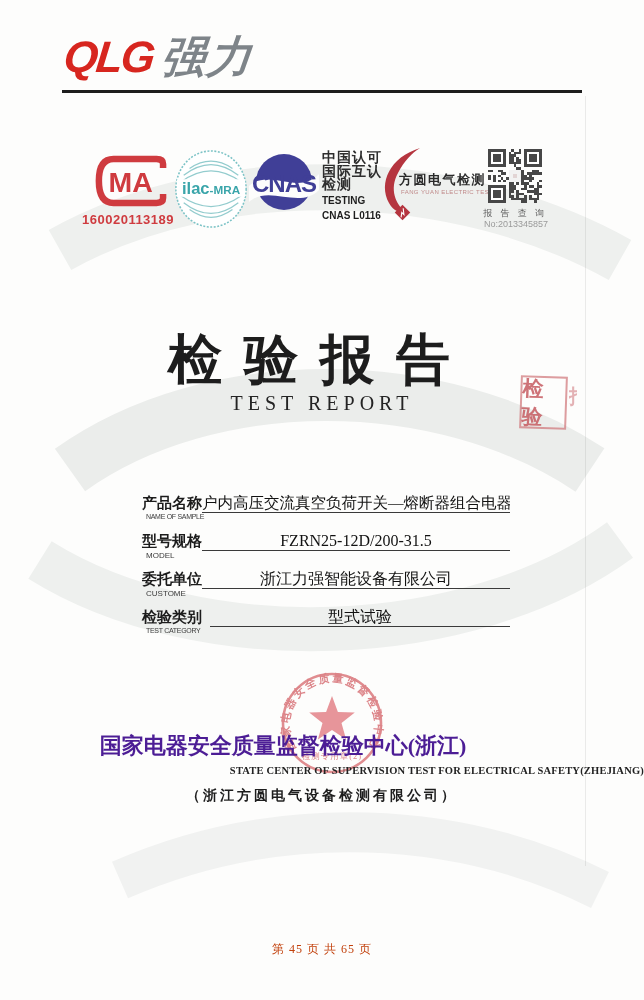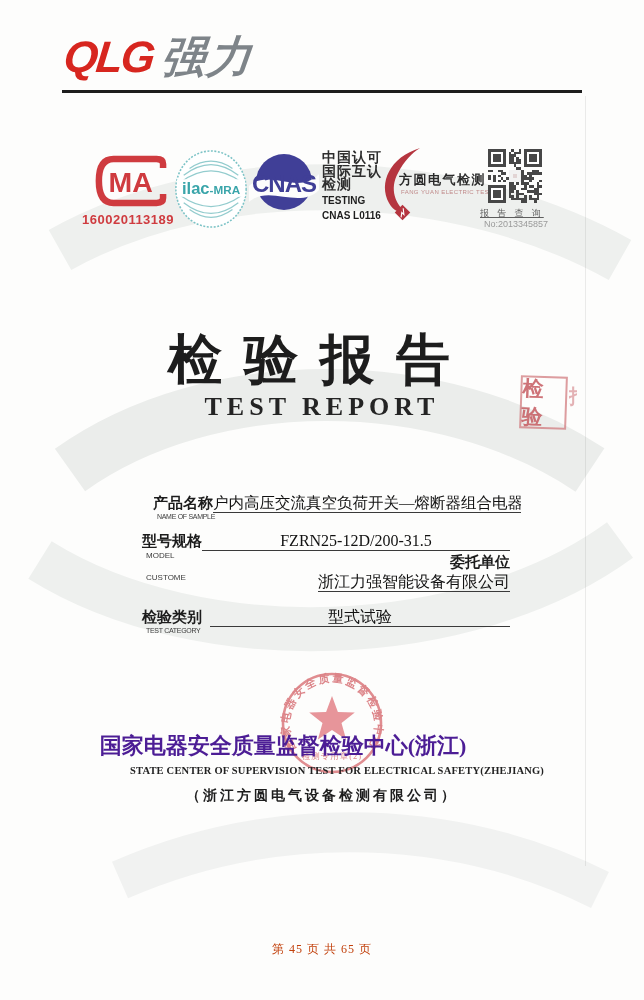--- a/index.html
+++ b/index.html
@@ -31,57 +31,57 @@
   .cnas-mark { left:249px; top:152px; z-index:2; }
   .cnas-text { left:322px; top:151px; z-index:2; font-family:"Liberation Sans", sans-serif; }
   .cnas-cn { font-size:14px; font-weight:700; color:#2e2e2e; line-height:13.5px; letter-spacing:1px; }
   .cnas-en { font-size:10px; font-weight:700; color:#1e1e1e; line-height:12.5px; margin-top:3px; }
   .fy-mark { left:374px; top:145px; z-index:2; }
   .fy-cn { left:399px; top:171px; z-index:2; font-size:13px; font-weight:700;
     letter-spacing:1.5px; color:#2b2b2b; white-space:nowrap; }
   .fy-en { left:401px; top:189px; z-index:2; font-family:"Liberation Sans", sans-serif;
     font-size:6px; color:#c08a8a; letter-spacing:0.4px; white-space:nowrap; }
   .qr-box { left:488px; top:149px; width:54px; height:54px; z-index:2; }
-  .qr-caption { left:480px; top:207px; width:70px; z-index:2;
-    font-size:9px; color:#5e5e5e; letter-spacing:3px; white-space:nowrap;text-decoration:underline; }
+  .qr-caption { left:480px; top:207px; width:70px; text-align:center; z-index:2;
+    font-size:9px; color:#5e5e5e; letter-spacing:3px; white-space:nowrap; }
   .qr-number { left:474px; top:219px; width:84px; text-align:center; z-index:2;
     font-family:"Liberation Sans", sans-serif; font-size:9px; color:#9a9a9a; white-space:nowrap; }
 
   
   .title-cn { left:0; top:324px; width:640px; text-align:center; z-index:2;
     font-size:54px; font-weight:700; letter-spacing:22px; color:#1d1d1d; white-space:nowrap; }
   .title-en { left:0; top:392px; width:644px; text-align:center; z-index:2;
-    font-size:26px; font-weight:700; letter-spacing:5px; color:#242424; }
+    font-size:20px; font-weight:400; letter-spacing:5px; color:#242424; }
 
   
   .side-stamp { left:520px; top:376px; width:47px; height:53px; z-index:3;
     border:2.5px solid rgba(206,115,120,0.7); transform:rotate(2deg);
     display:flex; align-items:center; justify-content:center;
     font-size:21px; font-weight:700; letter-spacing:2px;
     color:rgba(198,90,96,0.85); }
   .side-stamp-partial { left:569px; top:383px; width:8px; height:40px; overflow:hidden; z-index:3;
     font-size:20px; font-weight:700; color:rgba(206,115,120,0.55); }
 
   
   .fields { left:142px; top:493px; width:368px; z-index:2; }
   .frow { position:absolute; left:0; width:368px; display:flex; align-items:flex-end; }
-  .frow-0 { top:0;margin-left:11px; } .frow-1 { top:38px; } .frow-2 { top:60px;flex-direction:column; } .frow-3 { top:114px;gap:8px; }
+  .frow-0 { top:0; } .frow-1 { top:38px; } .frow-2 { top:76px; } .frow-3 { top:114px;gap:8px; }
   .flabel { font-size:15px; font-weight:600; color:#1c1c1c; white-space:nowrap; line-height:19px; }
   .fvalue { flex:1; border-bottom:1.3px solid #3a3a3a; text-align:center;
     font-size:16px; color:#111; line-height:19px; white-space:nowrap; overflow:hidden; }
   .fvalue-left { text-align:left; font-size:15.5px; letter-spacing:0; }
   .fsub { position:absolute; left:4px; top:20px; font-family:"Liberation Sans", sans-serif;
     font-size:8px; color:#3a3a3a; letter-spacing:0; white-space:nowrap; }
   .fsub-tight { font-size:7px; letter-spacing:-0.3px; }
 
   
   .org-stamp { left:272px; top:663px; z-index:2; }
   .org-cn { left:0; top:731px; width:566px; text-align:center; z-index:3;
     font-size:22px; font-weight:700; color:#4c1d95; white-space:nowrap; }
-  .org-en { left:0; top:765px; width:644px; text-align:center; z-index:3;
+  .org-en { left:0; top:765px; width:644px; text-align:right; z-index:3;
     font-size:10.5px; font-weight:700; letter-spacing:0.2px; color:#222; white-space:nowrap;padding-left:30px; }
   .org-sub { left:0; top:787px; width:644px; text-align:center; z-index:3;
     font-size:14px; font-weight:600; letter-spacing:3px; color:#1d1d1d; white-space:nowrap; }
 
   .footer { left:0; top:941px; width:644px; text-align:center; z-index:2;
     font-size:12px; color:#c2410c; letter-spacing:1px; }
 </style>
 </head>
 <body>
 

